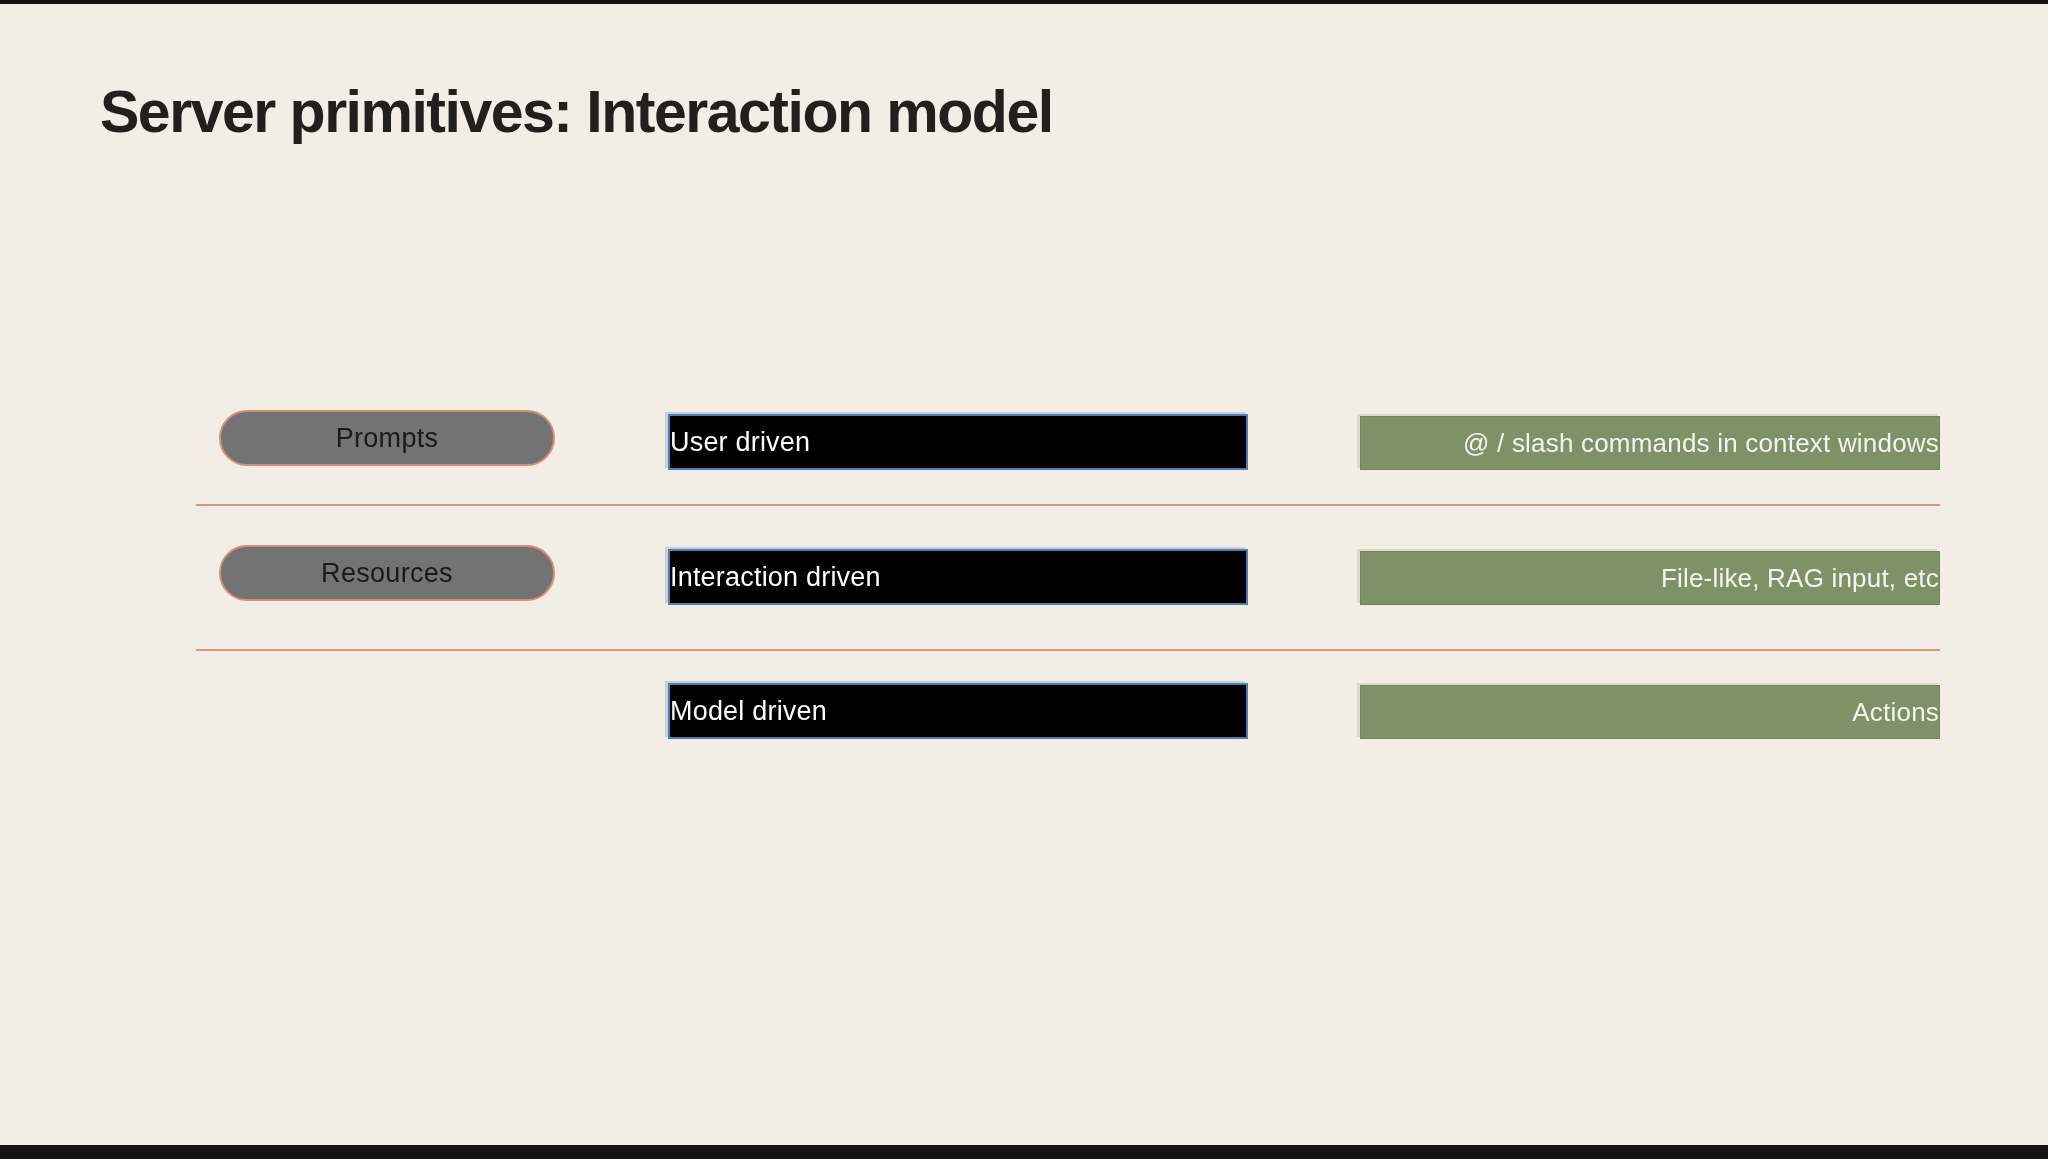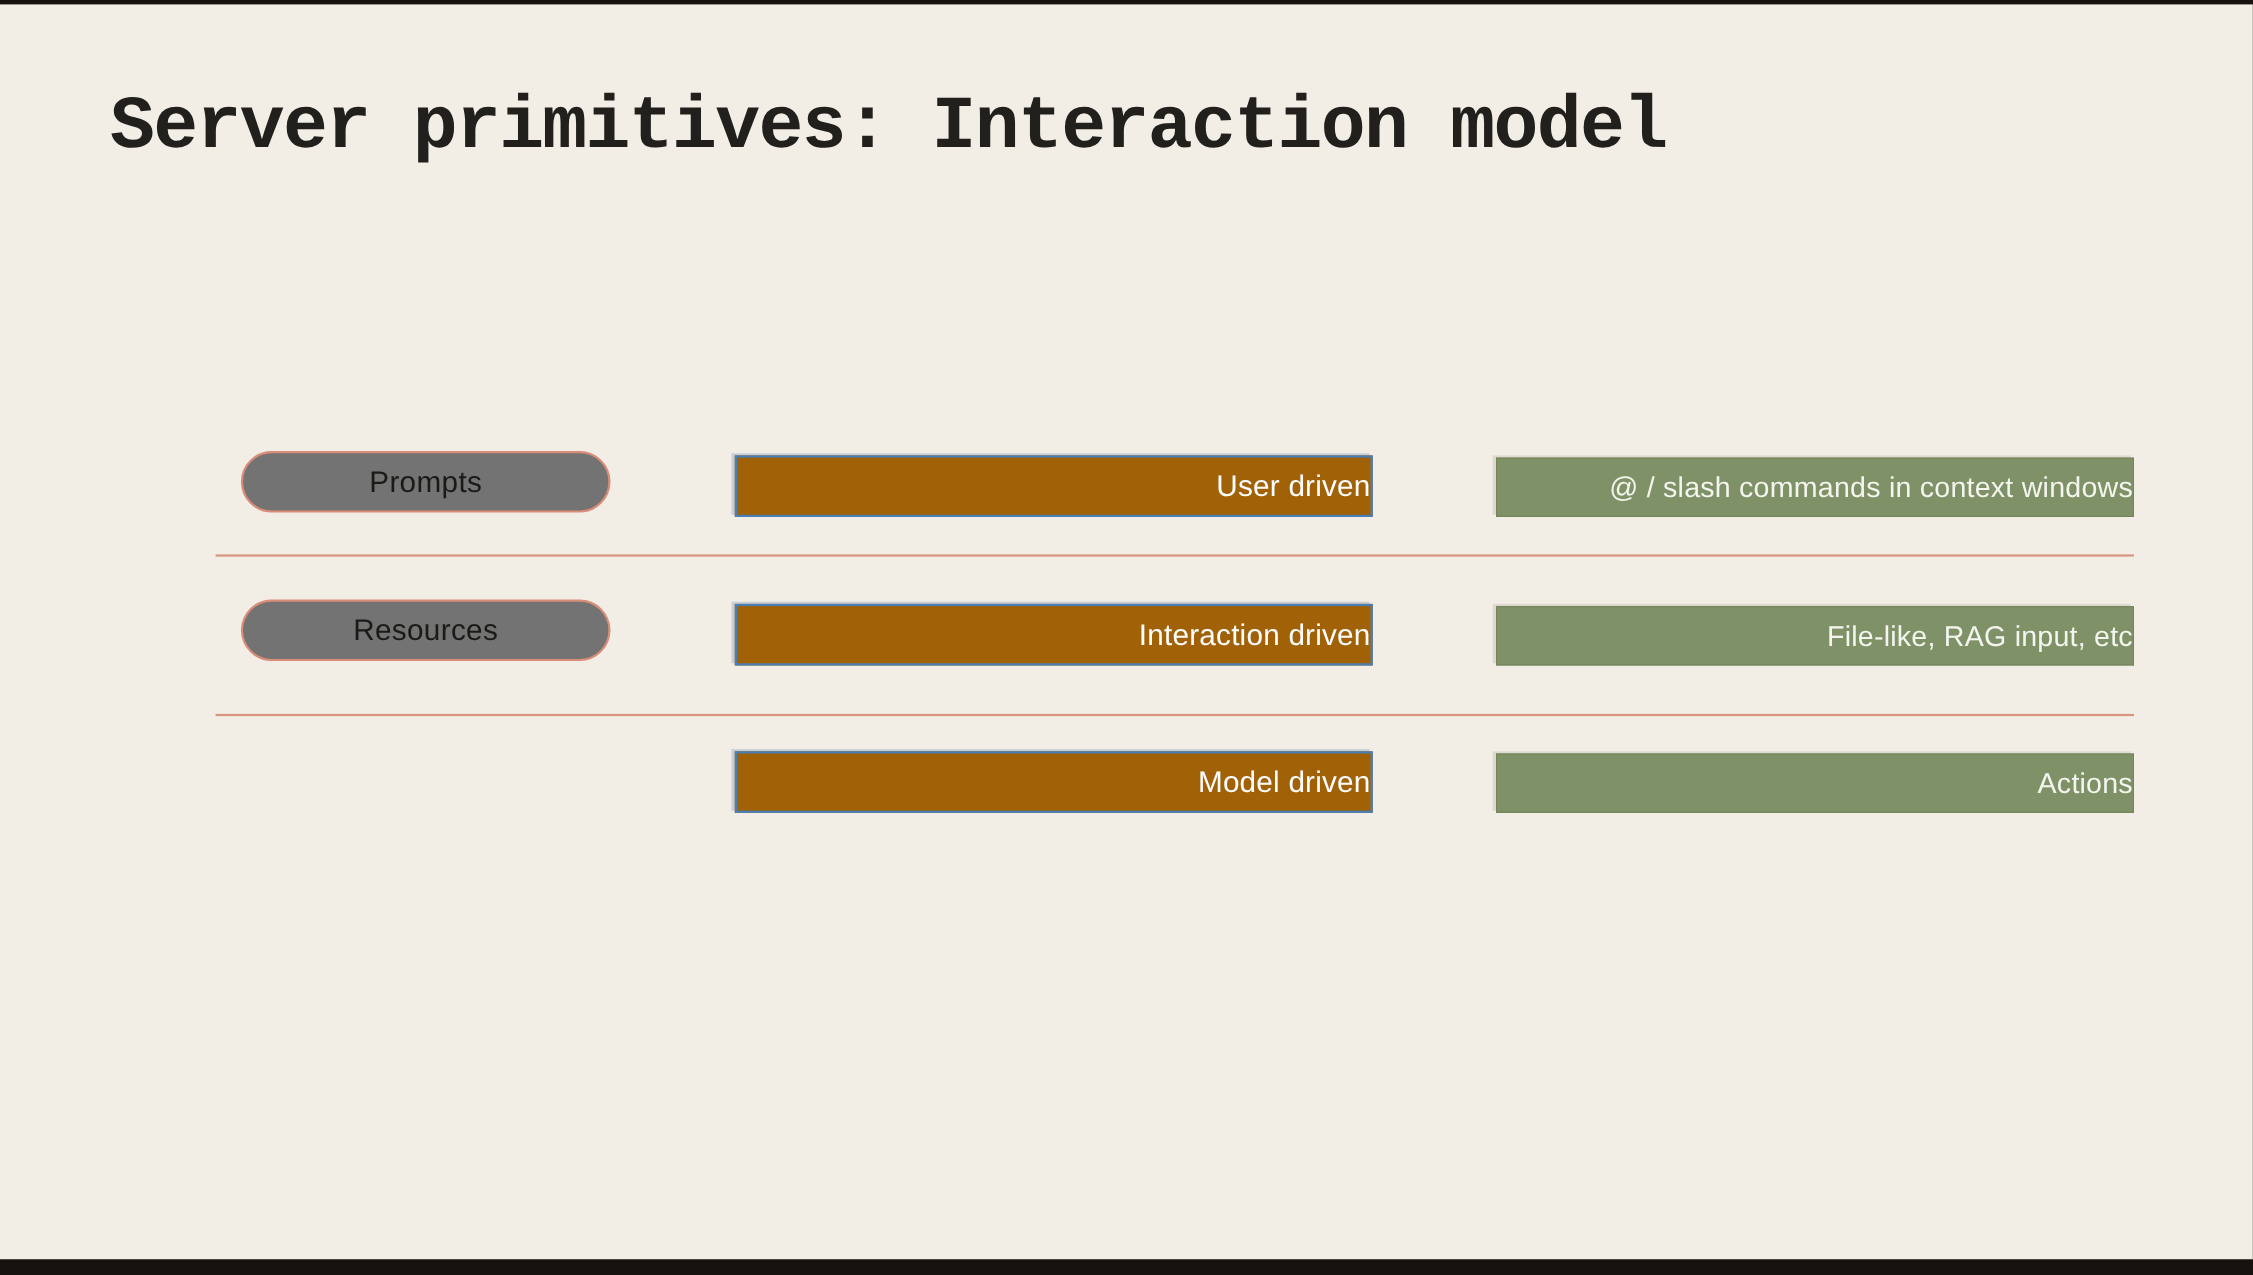--- a/index.html
+++ b/index.html
@@ -34,26 +34,26 @@
     position: absolute;
     left: 0; top: 1145px;
     width: 2048px; height: 14px;
     background: #15120f;
   }
 
   .slide-title {
     position: absolute;
     left: 100px;
     top: 74px;
-    font-size: 68px;
+    font-size: 59px;
     font-weight: bold;
     letter-spacing: -1.5px;
     color: #22201d;
     white-space: nowrap;
-    font-family: Liberation Mono, monospace;
+    font-family: Liberation Sans, sans-serif;
   }
 
   .matrix {
     position: absolute;
     left: 0;
     top: 0;
     width: 2048px;
     height: 1141px;
   }
 
@@ -89,26 +89,26 @@
     white-space: nowrap;
   }
 
   
   .blue-box {
     position: absolute;
     left: 668px;
     top: 12px;
     width: 580px;
     height: 56px;
-    background: #a16207;
+    background: #000000;
     border: 2px solid #4a7fb5;
     box-shadow: -3px -2px 0 0 #c9cfd4;
     display: flex;
     align-items: center;
-    justify-content: flex-end;
+    justify-content: flex-start;
     box-sizing: border-box;
   }
   .blue-label {
     font-size: 27px;
     color: #fdfdfd;
     letter-spacing: 0.2px;
     white-space: nowrap;
   }
 
   

